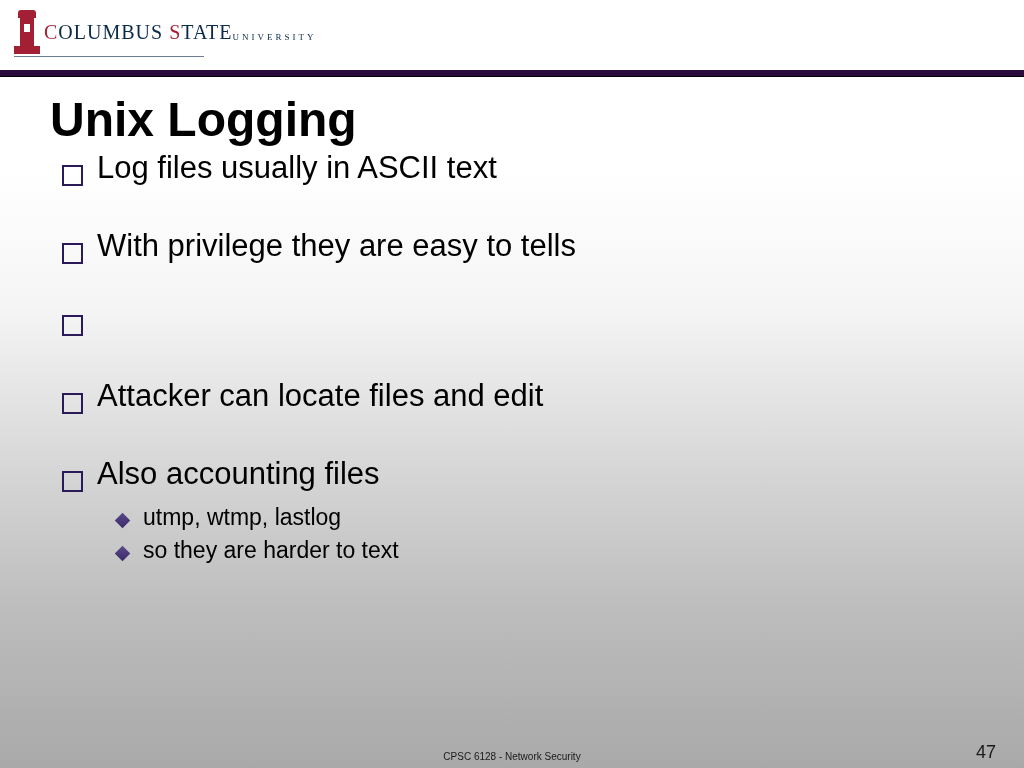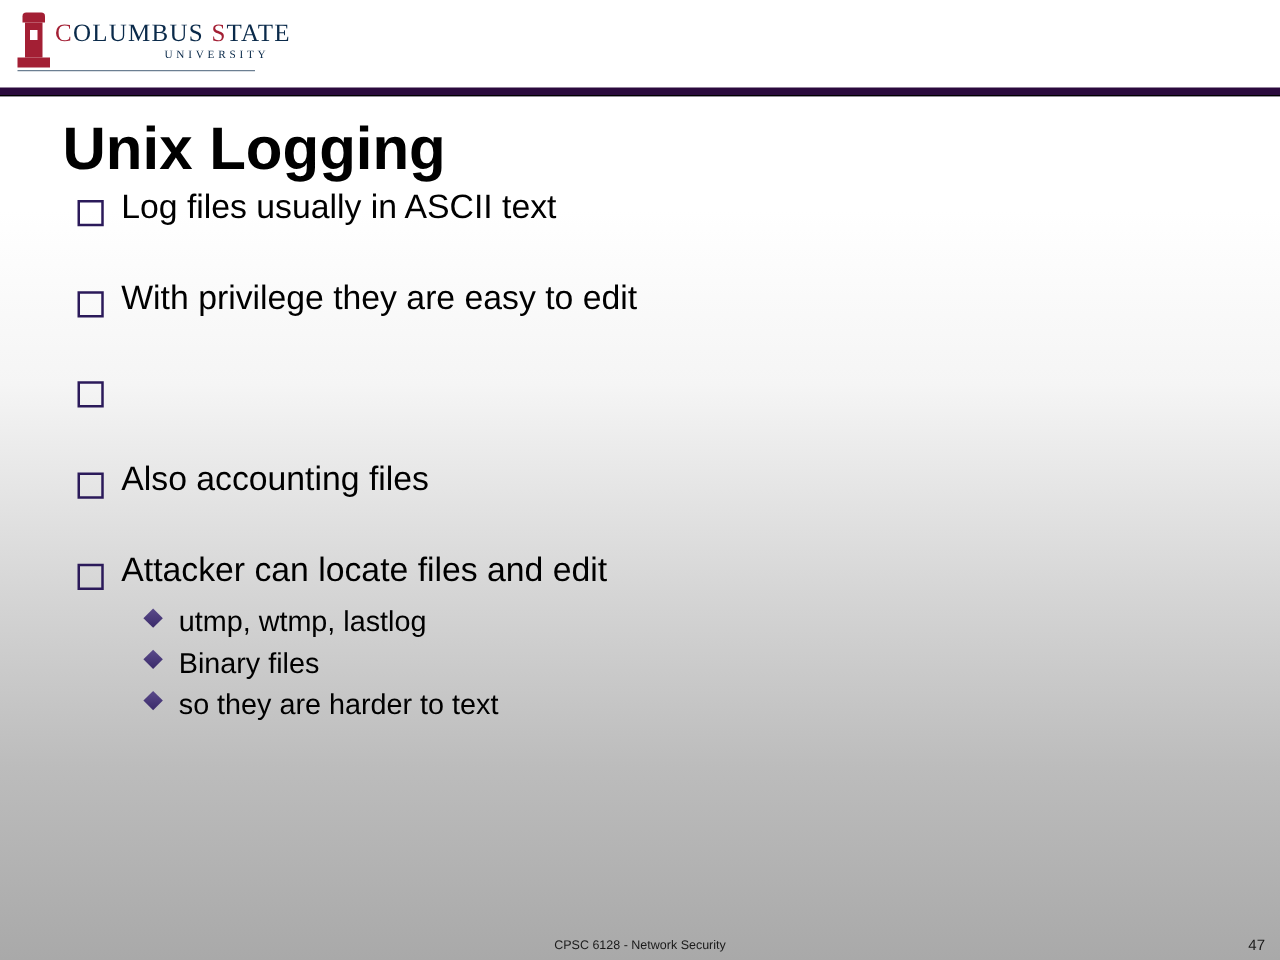--- a/index.html
+++ b/index.html
@@ -4,37 +4,37 @@
 <style>
   html,body{margin:0;padding:0;width:1024px;height:768px;font-family:Arial,Helvetica,sans-serif;overflow:hidden}
   .slide{position:relative;width:1024px;height:768px;background:linear-gradient(to bottom,#ffffff 0%,#ffffff 22%,#f5f5f5 40%,#d5d5d5 62%,#bcbcbc 80%,#a9a9a9 100%)}
   .header{position:absolute;left:0;top:0;width:100%;height:70px;background:#fff}
   .logo{position:absolute;left:14px;top:10px;display:flex;align-items:center}
   .tower{width:26px;height:44px;position:relative;margin-right:4px}
   .tower .cap{position:absolute;top:0;left:4px;width:18px;height:8px;background:#a31f34;border-radius:3px 3px 0 0}
   .tower .body{position:absolute;top:8px;left:6px;width:14px;height:28px;background:#a31f34}
   .tower .base{position:absolute;bottom:0;left:0;width:26px;height:8px;background:#a31f34}
   .tower .win{position:absolute;top:14px;left:10px;width:6px;height:8px;background:#fff}
-  .logo-text{display:flex;flex-direction:column;line-height:1}
+  .logo-text{display:flex;flex-direction:row;line-height:1}
   .logo-top{font-family:'Times New Roman',serif;font-size:20px;letter-spacing:1px;color:#0a2a4a;font-weight:500}
   .logo-top .cap{color:#a31f34}
   .logo-sub{font-family:'Times New Roman',serif;font-size:9px;letter-spacing:3px;color:#0a2a4a;align-self:flex-end;margin-top:2px;margin-right:17px}
   .logo-rule{position:absolute;left:14px;top:56px;width:190px;height:1px;background:#0a2a4a;opacity:.6}
   .divider{position:absolute;left:0;top:70px;width:100%;height:6px;background:#2b0a3d;border-bottom:1px solid #000}
   .title{position:absolute;left:50px;top:92px;font-size:48px;font-weight:bold;color:#000}
   .content{position:absolute;left:62px;top:150px;right:40px}
-  .b1{display:flex;align-items:center;font-size:27px;color:#000;margin-bottom:42px}
+  .b1{display:flex;align-items:flex-end;font-size:31px;color:#000;margin-bottom:42px}
   .b1 .sq{flex:0 0 auto;width:17px;height:17px;border:2.4px solid #2b1a5a;margin-top:9px;margin-right:14px}
   .subs{margin-left:52px;margin-top:-30px}
-  .b2{display:flex;align-items:flex-start;font-size:23px;color:#000;margin-bottom:6px}
+  .b2{display:flex;align-items:flex-end;font-size:23px;color:#000;margin-bottom:6px}
   .b2 .dia{flex:0 0 auto;width:15px;height:15px;margin-top:6px;margin-right:14px;position:relative}
   .b2 .dia::before{content:'';position:absolute;left:3px;top:-1px;width:11px;height:11px;transform:rotate(45deg);background:linear-gradient(135deg,#5a4a8a 0%,#3a2a6a 100%)}
   .footer{position:absolute;left:0;bottom:0;width:100%;height:28px}
   .foot-center{position:absolute;left:50%;transform:translateX(-50%);bottom:6px;font-size:10px;color:#1a1a1a}
-  .foot-num{position:absolute;right:12px;bottom:5px;font-size:12px;color:#1a1a1a}
+  .foot-num{position:absolute;right:28px;bottom:5px;font-size:18px;color:#1a1a1a}
 </style>
 </head>
 <body>
 
 <div class="slide">
   <div class="header">
     <div class="logo">
       <div class="tower">
         <div class="cap"></div>
           <div class="body"></div>
@@ -54,41 +54,37 @@
 
   <div class="title">Unix Logging</div>
 
   <div class="content">
     <div class="b1">
         <span class="sq"></span>
         <span>Log files usually in ASCII text</span>
       </div>
     <div class="b1">
         <span class="sq"></span>
-        <span>With privilege they are easy to edit</span>
+        <span>With privilege they are easy to tells</span>
       </div>
     <div class="b1">
         <span class="sq"></span>
       </div>
     <div class="b1">
         <span class="sq"></span>
-        <span>Also accounting files</span>
+        <span>Attacker can locate files and edit</span>
       </div>
     <div class="b1">
         <span class="sq"></span>
-        <span>Attacker can locate files and edit</span>
+        <span>Also accounting files</span>
       </div>
     <div class="subs">
       <div class="b2">
           <span class="dia"></span>
           <span>utmp, wtmp, lastlog</span>
-        </div>
-      <div class="b2">
-          <span class="dia"></span>
-          <span>Binary files</span>
         </div>
       <div class="b2">
           <span class="dia"></span>
           <span>so they are harder to text</span>
         </div>
     </div>
   </div>
 
   <div class="footer">
     <div class="foot-center">CPSC 6128 - Network Security</div>

